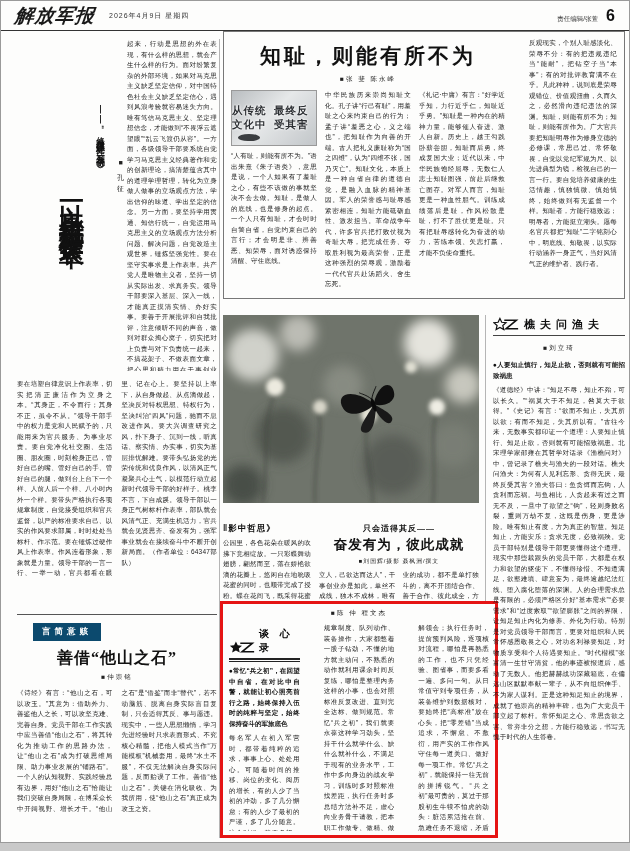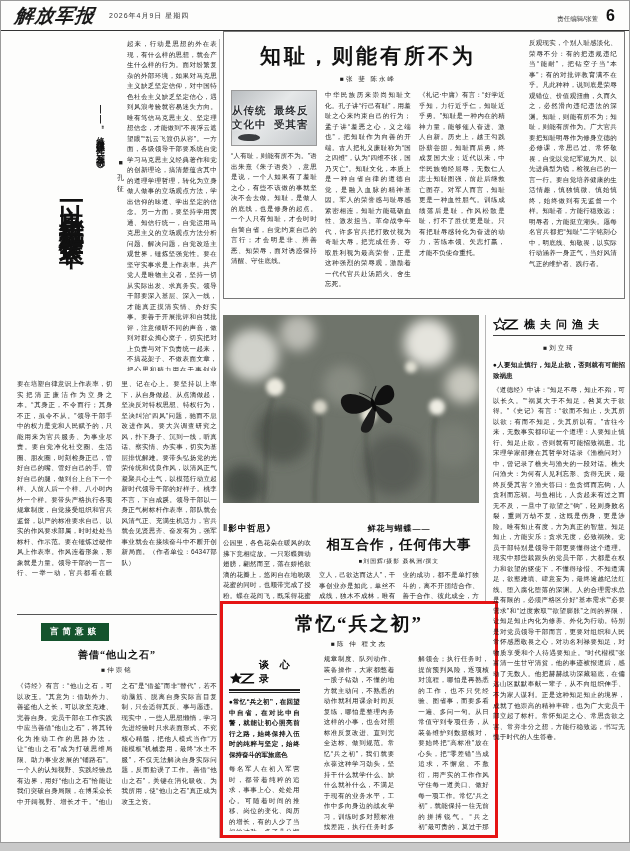--- a/index.html
+++ b/index.html
@@ -82,23 +82,23 @@
   .intro{font-size:6.5px;font-weight:bold;line-height:1.62;color:#111;margin-bottom:4px;}
   
   .shubian{position:absolute;left:492px;top:316px;width:132px;height:524px;display:flex;flex-direction:column;}
   .shubian .kicker{margin-bottom:8px;}
   .sb-title{font-family:"Liberation Serif",serif;font-size:14px;font-weight:900;text-align:center;
             color:#111;letter-spacing:.5px;margin-bottom:6px;}
   .sb-byline{margin-bottom:7px;}
   .sb-body{flex:1;overflow:hidden;}
   
   .shanjie{position:absolute;left:16px;top:619px;width:200px;height:218px;}
-  .sj-label{display:inline-block;background:#14532d;color:#fff;font-size:8.5px;font-weight:bold;
-            letter-spacing:4px;padding:3px 9px;margin-left:24px;}
-  .sj-title{font-family:"Liberation Serif",serif;font-size:10px;font-weight:900;text-align:center;
+  .sj-label{display:inline-block;background:#0c4a6e;color:#fff;font-size:8.5px;font-weight:bold;
+            letter-spacing:4px;padding:3px 9px;margin-left:16px;}
+  .sj-title{font-family:"Liberation Serif",serif;font-size:16px;font-weight:900;text-align:center;
             color:#111;letter-spacing:1px;margin:7px 0 4px;}
   .sj-byline{margin-bottom:6px;}
   .sj-cols{height:146px;column-count:2;column-gap:9px;}
 </style>
 </head>
 <body>
 
 <div class="page">
 
   <div class="hdr">
@@ -191,32 +191,31 @@
       </g>
     </svg>
   </div>
 
   <div class="yingzhong">
     <div class="yz-cap">
       <div class="yz-label">‖影中哲思》</div>
       <div class="body-txt just">公园里，各色花朵在暖风的吹拂下竞相绽放。一只彩蝶舞动翅膀，翩然而至，落在娇艳欲滴的花瓣上，悠闲自在地吮吸花蜜的同时，也顺带完成了授粉。蝶在花间飞，既采得花蜜果腹，又帮花朵传播花粉；花朵绽放引蝶来，孕育果实，成全了彼此，也成就了生命的繁衍。“己欲立而</div>
     </div>
     <div class="yz-right">
-      <div class="yz-over">鲜花与蝴蝶——</div>
-      <div class="yz-title">相互合作，任何伟大事</div>
+      <div class="yz-over">只会适得其反——</div>
+      <div class="yz-title">奋发有为，彼此成就</div>
       <div class="yz-byline">■刘国辉/摄影 聂枫洲/撰文</div>
       <div class="yz-cols">
         <div class="body-txt just">立人，己欲达而达人”，干事创业亦是如此，单丝不成线，独木不成林，唯有相互支持、彼此帮衬，才能实现共赢发展。任何伟大事</div>
         <div class="body-txt just">业的成功，都不是单打独斗的，离不开团结合作、善于合作、彼此成全，方能在携手并进中干出一番事业。</div>
       </div>
     </div>
   </div>
 
   <div class="red-box">
-    <div class="cy-title">常忆“兵之初”</div>
     <div class="byline cy-byline">■陈 仲 程文杰</div>
     <div class="cy-cols">
       <div class="cy-col">
         <div class="cy-kicker">
           <svg class="star-icon" viewBox="0 0 30 16">
             <path d="M8 1 l2.1 4.4 4.9 .5 -3.7 3.2 1.1 4.8 L8 11.4 3.6 13.9 4.7 9.1 1 5.9 5.9 5.4 Z" fill="#111"></path>
             <path d="M13 3 H27 L15 13 H29" fill="none" stroke="#111" stroke-width="1.8"></path>
           </svg>
           <span class="k-label">谈 心 录</span>
         </div>

